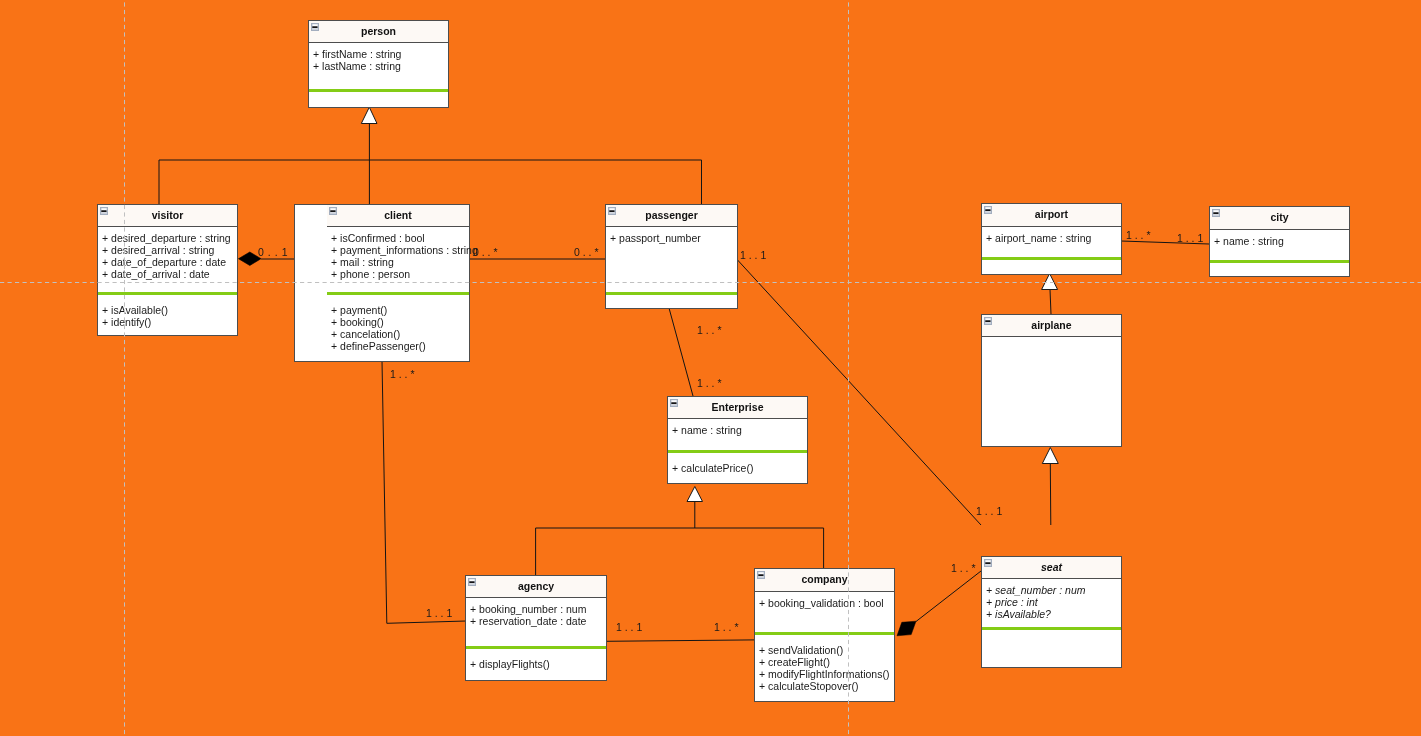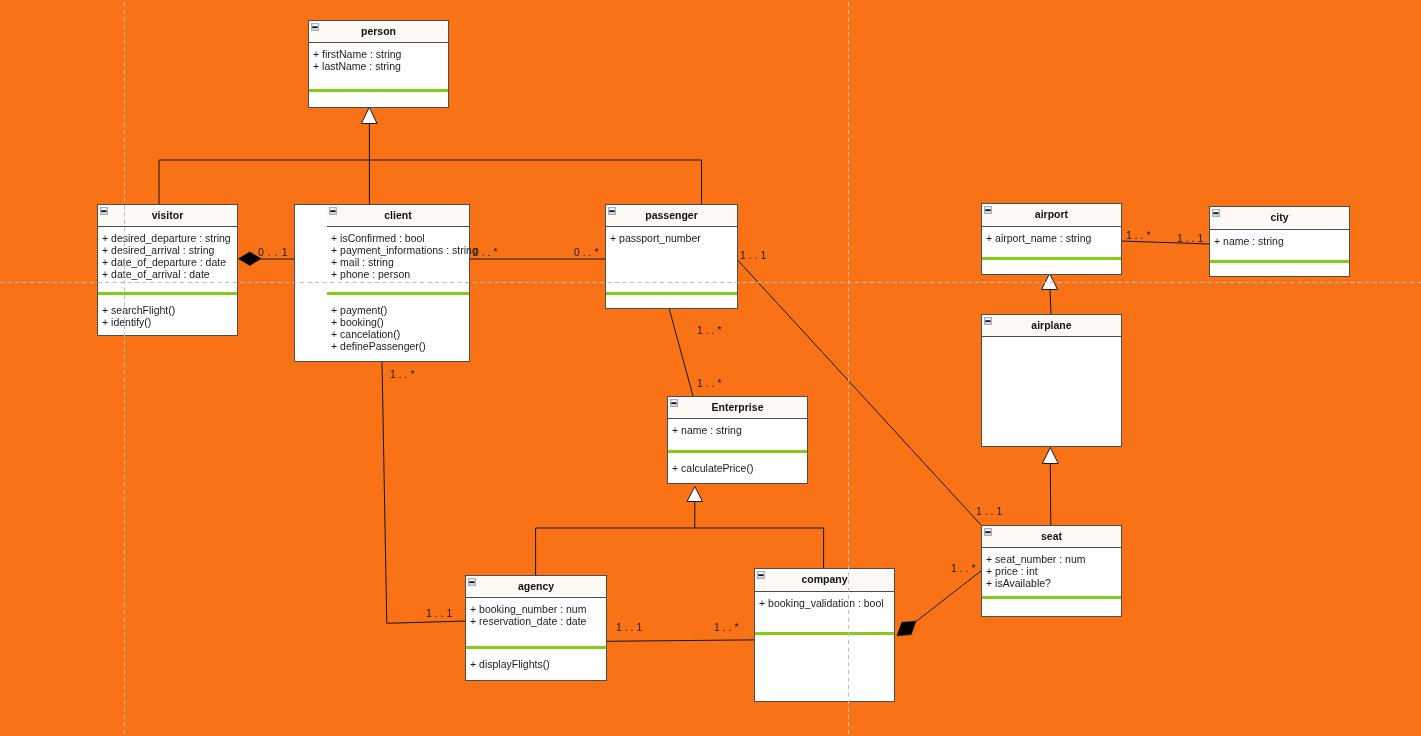--- a/index.html
+++ b/index.html
@@ -74,21 +74,21 @@
             </svg></span>
       <span class="cls-title" style="top:4.5px;">visitor</span>
     </div>
     <div class="cls-attrs" style="height:68px;">
       <div class="row">+ desired_departure : string</div>
       <div class="row">+ desired_arrival : string</div>
       <div class="row">+ date_of_departure : date</div>
       <div class="row">+ date_of_arrival : date</div>
     </div>
     <div class="cls-meths" style="height:41px;">
-      <div class="row">+ searchFlight()</div>
+      <div class="row">+ isAvailable()</div>
       <div class="row">+ identify()</div>
     </div>
   </div>
   <div class="cls" style="left:294px;top:204px;width:176px;height:158px;padding-left:32px;">
     <div class="cls-header" style="height:22px;">
       <span class="cls-icon"><svg width="8" height="8" viewBox="0 0 8 8">
               <rect x="0.5" y="0.5" width="7" height="7" fill="#c4ccd8" stroke="#a3aebf" stroke-width="1"></rect>
               <rect x="1.6" y="1.3" width="4.9" height="2" fill="#fbfbfc"></rect>
               <rect x="1.3" y="3.3" width="5.2" height="1.7" fill="#141414"></rect>
               <rect x="1.6" y="5.1" width="4.9" height="1.3" fill="#d6dae1"></rect>
@@ -165,20 +165,26 @@
               <rect x="0.5" y="0.5" width="7" height="7" fill="#c4ccd8" stroke="#a3aebf" stroke-width="1"></rect>
               <rect x="1.6" y="1.3" width="4.9" height="2" fill="#fbfbfc"></rect>
               <rect x="1.3" y="3.3" width="5.2" height="1.7" fill="#141414"></rect>
               <rect x="1.6" y="5.1" width="4.9" height="1.3" fill="#d6dae1"></rect>
             </svg></span>
       <span class="cls-title" style="top:5.0px;">company</span>
     </div>
     <div class="cls-attrs" style="height:43px;">
       <div class="row">+ booking_validation : bool</div>
     </div>
+    <div class="cls-meths" style="height:67px;">
+      <div class="row">+ sendValidation()</div>
+      <div class="row">+ createFlight()</div>
+      <div class="row">+ modifyFlightInformations()</div>
+      <div class="row">+ calculateStopover()</div>
+    </div>
   </div>
   <div class="cls" style="left:981px;top:203px;width:141px;height:72px;">
     <div class="cls-header" style="height:23px;">
       <span class="cls-icon"><svg width="8" height="8" viewBox="0 0 8 8">
               <rect x="0.5" y="0.5" width="7" height="7" fill="#c4ccd8" stroke="#a3aebf" stroke-width="1"></rect>
               <rect x="1.6" y="1.3" width="4.9" height="2" fill="#fbfbfc"></rect>
               <rect x="1.3" y="3.3" width="5.2" height="1.7" fill="#141414"></rect>
               <rect x="1.6" y="5.1" width="4.9" height="1.3" fill="#d6dae1"></rect>
             </svg></span>
       <span class="cls-title" style="top:5.0px;">airport</span>
@@ -211,21 +217,21 @@
               <rect x="0.5" y="0.5" width="7" height="7" fill="#c4ccd8" stroke="#a3aebf" stroke-width="1"></rect>
               <rect x="1.6" y="1.3" width="4.9" height="2" fill="#fbfbfc"></rect>
               <rect x="1.3" y="3.3" width="5.2" height="1.7" fill="#141414"></rect>
               <rect x="1.6" y="5.1" width="4.9" height="1.3" fill="#d6dae1"></rect>
             </svg></span>
       <span class="cls-title" style="top:4.5px;">airplane</span>
     </div>
     <div class="cls-meths" style="height:14px;">
     </div>
   </div>
-  <div class="cls" style="left:981px;top:525px;width:141px;height:92px;">
+  <div class="cls" style="left:981px;top:556px;width:141px;height:112px;font-style:italic;">
     <div class="cls-header" style="height:22px;">
       <span class="cls-icon"><svg width="8" height="8" viewBox="0 0 8 8">
               <rect x="0.5" y="0.5" width="7" height="7" fill="#c4ccd8" stroke="#a3aebf" stroke-width="1"></rect>
               <rect x="1.6" y="1.3" width="4.9" height="2" fill="#fbfbfc"></rect>
               <rect x="1.3" y="3.3" width="5.2" height="1.7" fill="#141414"></rect>
               <rect x="1.6" y="5.1" width="4.9" height="1.3" fill="#d6dae1"></rect>
             </svg></span>
       <span class="cls-title" style="top:4.5px;">seat</span>
     </div>
     <div class="cls-attrs" style="height:51px;">

